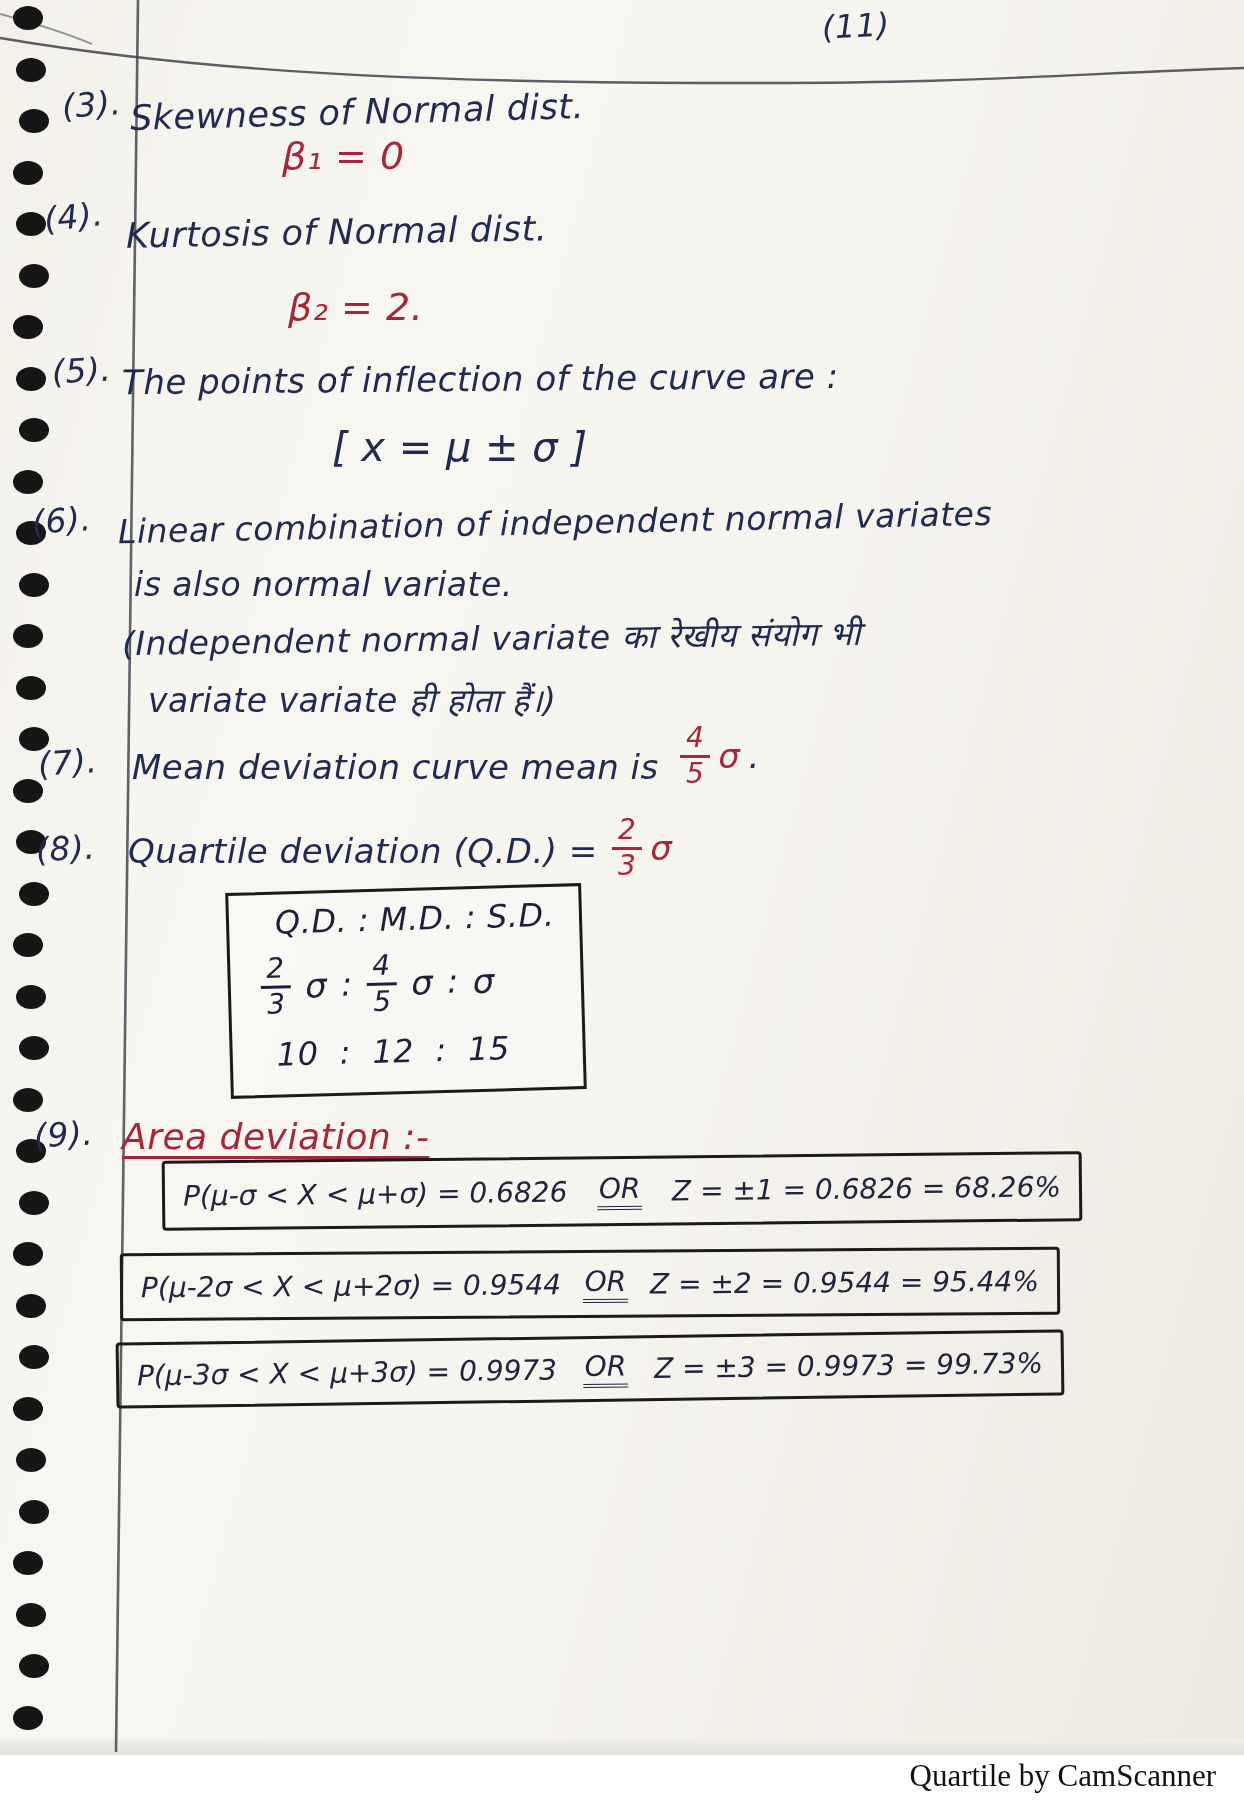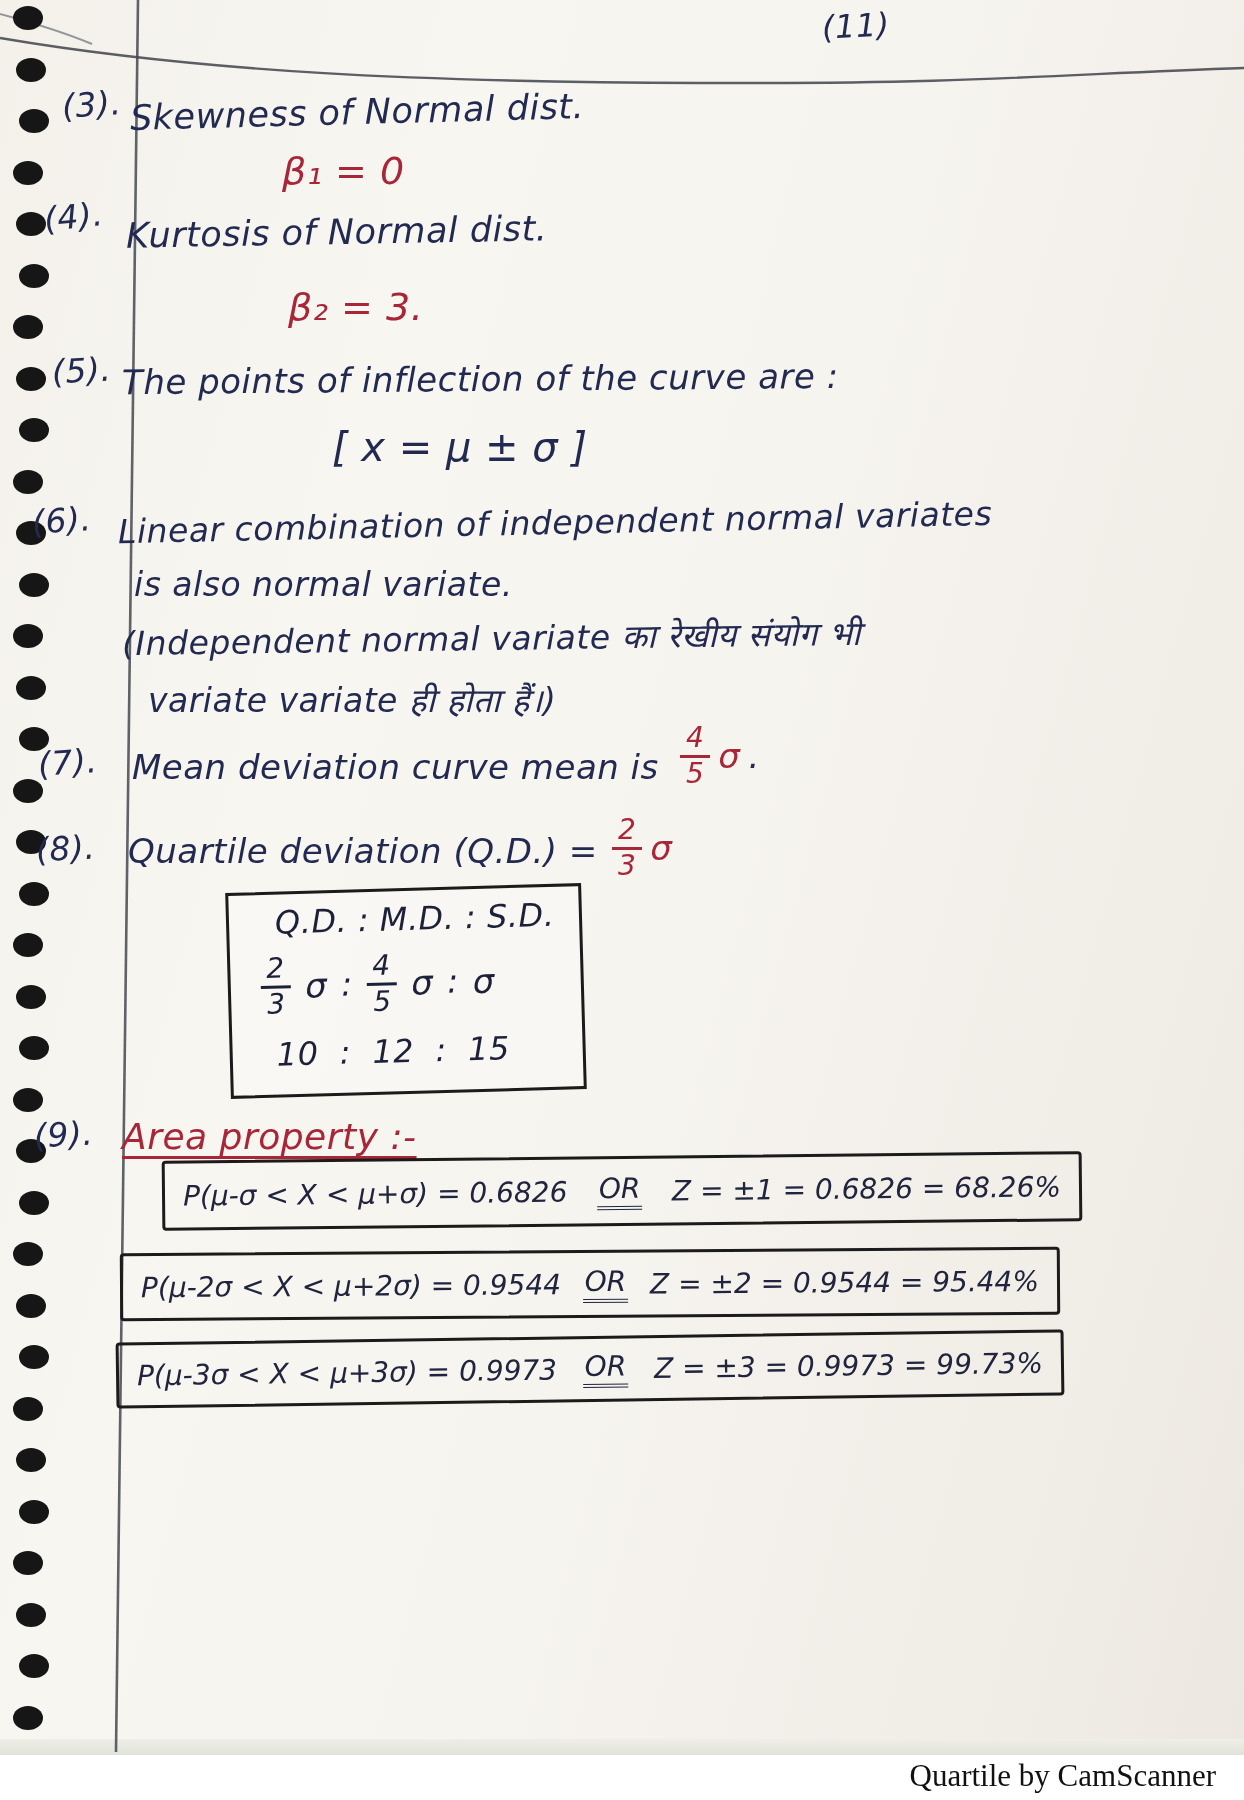--- a/index.html
+++ b/index.html
@@ -103,25 +103,25 @@
     <div class="hole" style="top: 1551px; left: 13px;"></div>
     <div class="hole" style="top: 1602.5px; left: 16px;"></div>
     <div class="hole" style="top: 1654px; left: 19px;"></div>
     <div class="hole" style="top: 1705.5px; left: 13px;"></div>
   </div>
 
 <div class="hw" style="left:822px;top:8px;font-size:32px;transform:rotate(-3deg);">(11)</div>
 
 <div class="hw num-label" style="left:62px;top:86px;transform:rotate(-4deg);">(3).</div>
 <div class="hw" style="left:130px;top:92px;font-size:35px;transform:rotate(-1.5deg);">Skewness of Normal dist.</div>
-<div class="hw red formula" style="left:282px;top:150px;">β₁ = 0</div>
+<div class="hw red formula" style="left:282px;top:135px;">β₁ = 0</div>
 
 <div class="hw num-label" style="left:44px;top:198px;transform:rotate(-6deg);">(4).</div>
 <div class="hw" style="left:126px;top:212px;font-size:35px;transform:rotate(-1deg);">Kurtosis of Normal dist.</div>
-<div class="hw red formula" style="left:288px;top:286px;">β₂ = 3.</div>
+<div class="hw red formula" style="left:288px;top:286px;">β₂ = 2.</div>
 
 <div class="hw num-label" style="left:52px;top:352px;transform:rotate(-3deg);">(5).</div>
 <div class="hw" style="left:122px;top:360px;font-size:34px;transform:rotate(-0.5deg);">The points of inflection of the curve are :</div>
 <div class="hw formula" style="left:332px;top:424px;font-size:40px;">[ x = μ ± σ ]</div>
 
 <div class="hw num-label" style="left:32px;top:502px;transform:rotate(-4deg);">(6).</div>
 <div class="hw" style="left:118px;top:504px;font-size:33px;transform:rotate(-1.2deg);">Linear combination of independent normal variates</div>
 <div class="hw" style="left:134px;top:566px;font-size:33px;">is also normal variate.</div>
 <div class="hw" style="left:122px;top:620px;font-size:33px;transform:rotate(-0.8deg);">(Independent normal variate का रेखीय संयोग भी</div>
 <div class="hw" style="left:148px;top:682px;font-size:33px;">variate variate ही होता हैं।)</div>
@@ -161,21 +161,21 @@
       <span class="fden">5</span>
     </span>
     <span class="sigma">σ</span>
     <span>:</span>
     <span class="sigma">σ</span>
   </div>
   <div class="hw" style="left:44px;top:142px;font-size:32px;position:absolute;color:#1c2038;white-space:pre;">10  :  12  :  15</div>
 </div>
 
 <div class="hw num-label" style="left:34px;top:1116px;transform:rotate(-3deg);">(9).</div>
-<div class="hw red underlined" style="left:122px;top:1116px;font-size:36px;">Area property :-</div>
+<div class="hw red underlined" style="left:122px;top:1116px;font-size:36px;">Area deviation :-</div>
 
 <div class="area-box" style="left:162px;top:1156px;width:920px;height:70px;transform:rotate(-0.6deg);">
   <span>P(μ-σ &lt; X &lt; μ+σ) = 0.6826</span>
   <span class="or">OR</span>
   <span>Z = ±1 = 0.6826 = 68.26%</span>
 </div>
 
 <div class="area-box" style="left:120px;top:1250px;width:940px;height:68px;transform:rotate(-0.4deg);">
   <span>P(μ-2σ &lt; X &lt; μ+2σ) = 0.9544</span>
   <span class="or">OR</span>

